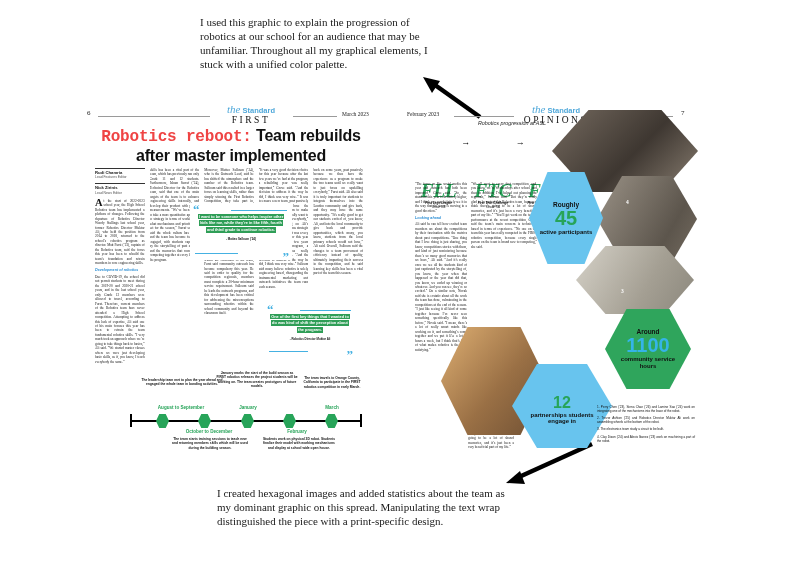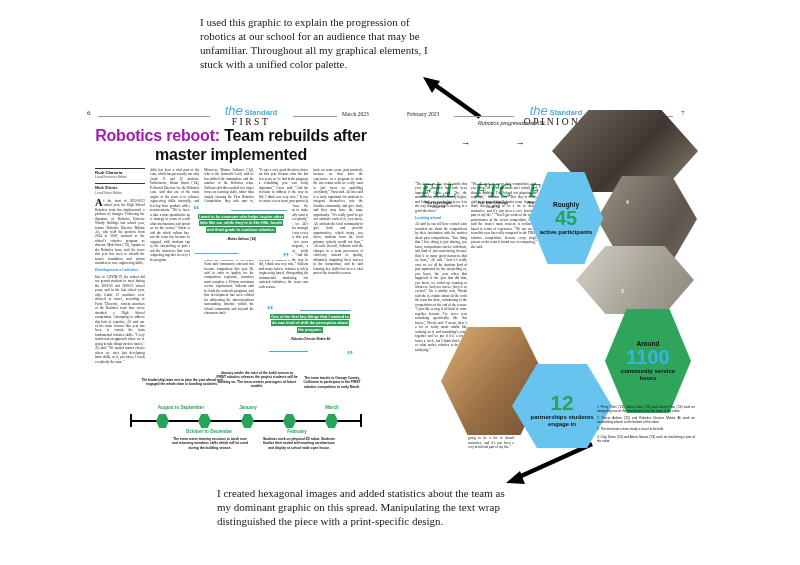--- a/index.html
+++ b/index.html
@@ -10,28 +10,28 @@
   .note{position:absolute;font-family:"Liberation Serif",serif;font-size:11px;line-height:14px;color:#1a1a1a;}
   .note-top{left:200px;top:15px;width:228px;}
   .note-bottom{left:217px;top:486px;width:292px;}
   .arrows{position:absolute;left:0;top:0;width:800px;height:565px;pointer-events:none;}
 
   
   .pgnum{position:absolute;font-family:"Liberation Serif",serif;font-size:7px;color:#222;}
   .rule{position:absolute;height:1px;background:#9a9a9a;}
   .mast{position:absolute;width:80px;text-align:center;line-height:1;}
   .mast .brand{font-size:7.5px;color:#4fa8da;font-weight:bold;}
-  .mast .brand .the{font-style:italic;font-weight:normal;font-family:Liberation Sans, sans-serif;font-size:13px;}
+  .mast .brand .the{font-style:italic;font-weight:normal;font-family:Liberation Serif, serif;font-size:11px;}
   .mast .section{font-family:"Liberation Serif",serif;font-size:9.5px;letter-spacing:2.5px;color:#111;margin-top:1px;}
   .mdate{position:absolute;font-family:"Liberation Serif",serif;font-size:5.5px;color:#222;}
 
   
   .headline{position:absolute;left:95px;top:127px;width:272px;text-align:center;
             font-weight:bold;font-size:16px;line-height:18.5px;letter-spacing:-0.2px;color:#111;}
-  .headline .accent{color:#a21caf;}
+  .headline .accent{color:#ef4444;font-family:Liberation Mono, monospace;}
   .body-left{position:absolute;left:95px;top:168px;width:268px;height:197px;display:flex;gap:5px;overflow:hidden;}
   .bcol{flex:1;font-family:"Liberation Serif",serif;font-size:3.4px;line-height:1.32;
         text-align:justify;color:#141414;overflow:hidden;}
   .byline{border-top:0.8px solid #333;padding-top:1.2px;margin-bottom:4px;text-align:left;
           font-family:"Liberation Sans",sans-serif;}
   .byline-name{font-size:4.2px;font-weight:bold;line-height:1.2;}
   .byline-role{font-size:3.4px;color:#555;line-height:1.2;}
   .dropcap{float:left;font-size:10.5px;line-height:8.5px;font-weight:bold;padding-right:1px;
            font-family:"Liberation Serif",serif;}
   .subhead{color:#2d8fd5;font-weight:bold;font-style:italic;font-size:3.7px;line-height:1.3;
@@ -86,27 +86,27 @@
   .photo3{left:576px;top:246px;width:118px;height:68px;
           background:linear-gradient(120deg,#cdc9bf 10%,#a49f93 60%,#8b877c);}
   .photo1{left:441px;top:327px;width:106px;height:108px;
           background:linear-gradient(130deg,#d8a96e 5%,#9a7045 55%,#6e4f33 100%);}
   .pnum{position:absolute;color:#fff;font-family:"Liberation Serif",serif;font-size:5.5px;font-weight:bold;}
 
   .shex{position:absolute;display:flex;flex-direction:column;align-items:center;justify-content:center;
         text-align:center;font-weight:bold;color:#111;
         filter:drop-shadow(1px 1.5px 1.5px rgba(0,0,0,0.35));}
   .stat1{left:529px;top:172px;width:74px;height:92px;background:#68c4ee;}
-  .stat2{left:605px;top:309px;width:86px;height:104px;background:#2fa55c;}
+  .stat2{left:605px;top:309px;width:86px;height:80px;background:#2fa55c;}
   .stat3{left:512px;top:364px;width:100px;height:84px;background:#68c4ee;}
   .stat-q{font-size:6.5px;}
   .stat-v{font-size:20px;line-height:1.05;}
   .stat1 .stat-v{color:#27a459;}
   .stat2 .stat-v{color:#35b4e8;}
-  .stat3 .stat-v{color:#27a459;font-size:21px;margin-top:8px;}
+  .stat3 .stat-v{color:#27a459;font-size:16px;margin-top:8px;}
   .stat-l{font-size:6px;line-height:1.15;width:82%;}
 
   .captions{position:absolute;left:597px;top:405px;width:98px;}
   .capitem{font-size:3.1px;line-height:1.3;margin-bottom:3.2px;color:#111;text-align:justify;}
 </style>
 </head>
 <body>
 
 <div class="canvas">
 

